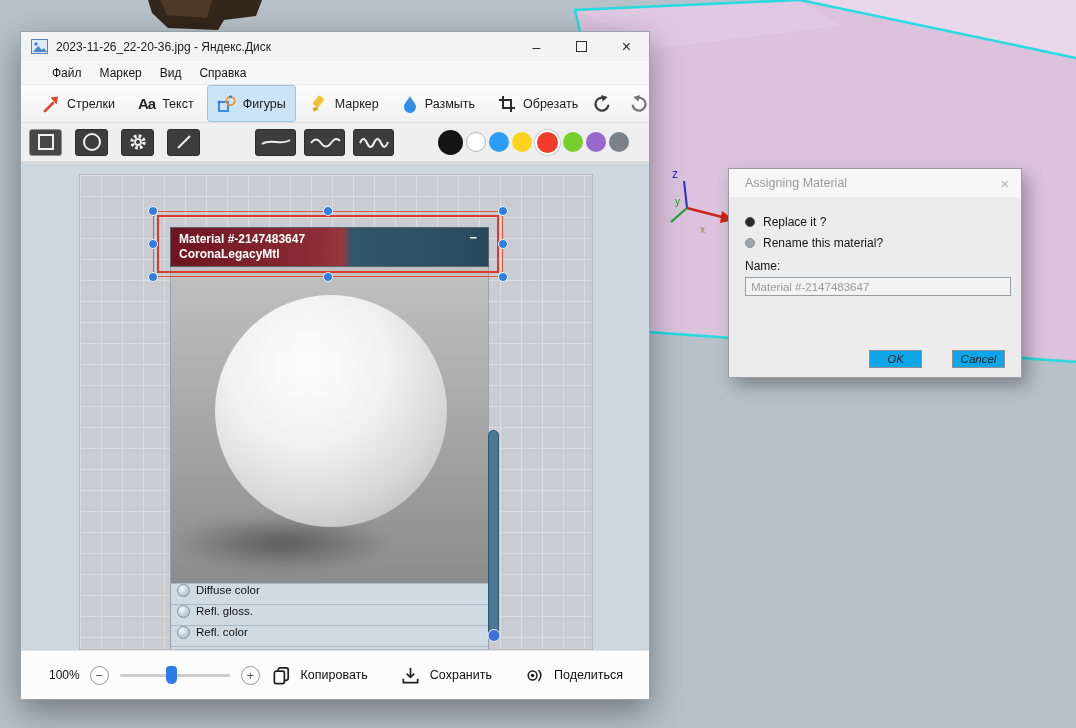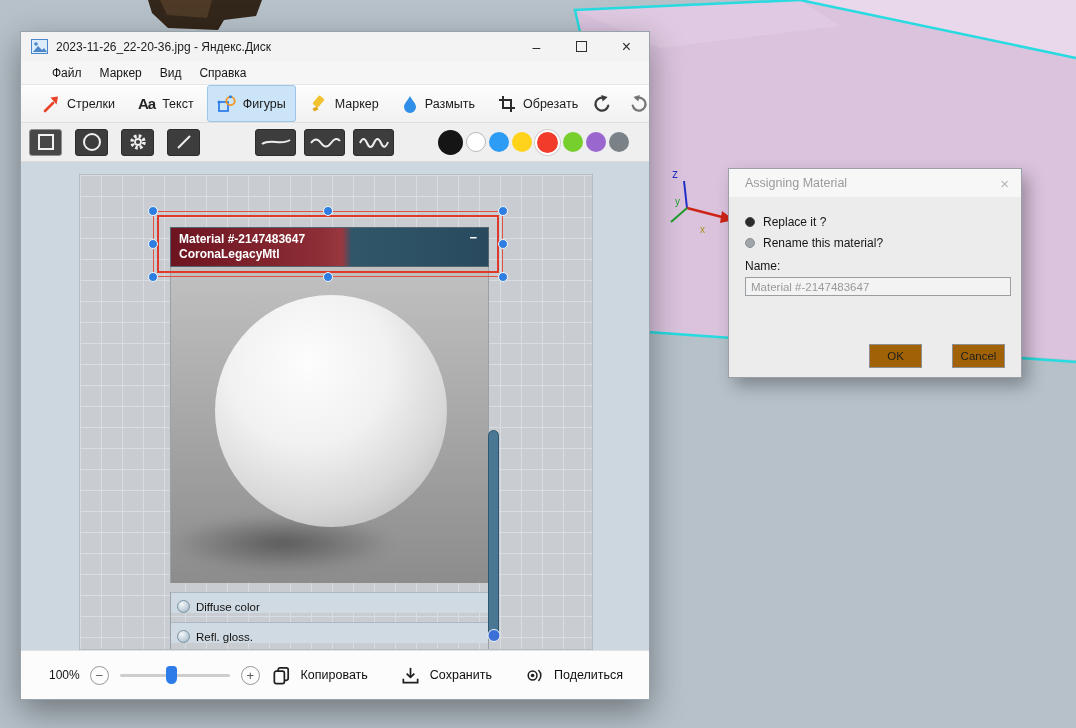--- a/index.html
+++ b/index.html
@@ -61,22 +61,22 @@
     padding:4px 0 0 8px;}
   .mat-title-line{font-size:12px;font-weight:bold;line-height:15px;white-space:nowrap;}
   .mat-min{position:absolute;right:11px;top:2px;font-size:13px;font-weight:bold;color:#fff;}
   .preview{height:316px;background:linear-gradient(#c1c1c1,#8c8c8c);position:relative;overflow:hidden;
     border-left:1px solid #98a2a8;border-right:1px solid #98a2a8;}
   .sphere-shadow{position:absolute;left:4px;bottom:12px;width:216px;height:56px;
     background:radial-gradient(ellipse at center,rgba(45,45,45,.55),rgba(45,45,45,0) 72%);filter:blur(4px);}
   .sphere{position:absolute;left:44px;top:28px;width:232px;height:232px;border-radius:50%;
     background:radial-gradient(circle at 40% 30%,#fdfdfd 0%,#f1f1f1 38%,#d8d8d8 66%,#b8b8b8 90%,#aaaaaa 100%);}
   .params{border-left:1px solid #98a2a8;border-right:1px solid #98a2a8;}
-  .param-row{height:20px;background:#d0dae2;border-top:1px solid #a9b8c2;display:flex;align-items:flex-end;
-    gap:6px;padding-left:6px;font-size:11.5px;color:#101010;margin-top:9px;}
+  .param-row{height:20px;background:#d0dae2;border-top:1px solid #a9b8c2;display:flex;align-items:flex-start;
+    gap:6px;padding-left:6px;font-size:11.5px;color:#101010;}
   .param-dot{width:13px;height:13px;border-radius:50%;flex:none;
     background:radial-gradient(circle at 35% 30%,#f4f8fa,#bccbd6 65%,#91a8b7);border:1px solid #7a92a2;box-sizing:border-box;}
 
   .img-scrollbar{position:absolute;left:408px;top:255px;width:11px;height:207px;background:#4a7894;
     border:1px solid #2e576f;border-radius:6px;box-sizing:border-box;}
   .img-scrollbar-dot{position:absolute;left:50%;bottom:-6px;transform:translateX(-50%);width:13px;height:13px;
     border-radius:50%;background:#3a70d8;border:1px solid #f2f5f8;box-sizing:border-box;}
 
   .annotation{position:absolute;left:77px;top:40px;width:342px;height:58px;border:2px solid #dd3a2a;box-sizing:border-box;}
   .annotation::before{content:'';position:absolute;inset:-6px;border:1px solid #e2523e;border-radius:2px;}
@@ -108,22 +108,22 @@
   .radios{margin-top:13px;}
   .radio-row{display:flex;align-items:center;gap:8px;margin-bottom:7px;}
   .radio{width:10px;height:10px;border-radius:50%;box-sizing:border-box;flex:none;}
   .radio.on{background:#2b2b2b;border:1px solid #4a4a4a;}
   .radio.off{background:#9fa5a9;border:1px solid #8a9094;}
   .name-label{margin-top:9px;}
   .name-input{margin-top:4px;width:266px;height:19px;background:#f3f3f3;border:1px solid #979d a1;
     border:1px solid #989e a2;}
   .name-input{border:1px solid #989ea2;color:#9a9a9a;font-size:11.5px;padding:0 5px;font-family:"Liberation Sans",sans-serif;box-sizing:border-box;}
   .dialog-buttons{position:absolute;bottom:9px;right:16px;display:flex;gap:30px;}
-  .dlg-btn{min-width:53px;height:24px;background:#a16207;border:1px solid #8f8f8f;font-size:11.5px;color:#1e1e1e;
-    display:flex;align-items:center;justify-content:center;padding:0 6px;box-sizing:border-box;}
+  .dlg-btn{min-width:53px;height:18px;background:#0ea5e9;border:1px solid #8f8f8f;font-size:11.5px;color:#1e1e1e;
+    display:flex;align-items:center;justify-content:center;padding:0 6px;box-sizing:border-box;font-style:italic;}
 </style>
 </head>
 <body>
 
 <div class="stage">
 
   <svg class="scene-svg" width="1076" height="728" viewBox="0 0 1076 728">
 
     <polygon points="148,0 262,0 256,16 224,20 218,30 168,28 152,13" fill="#33261a"></polygon>
     <polygon points="160,0 212,0 207,18 167,15" fill="#4e3a26"></polygon>

